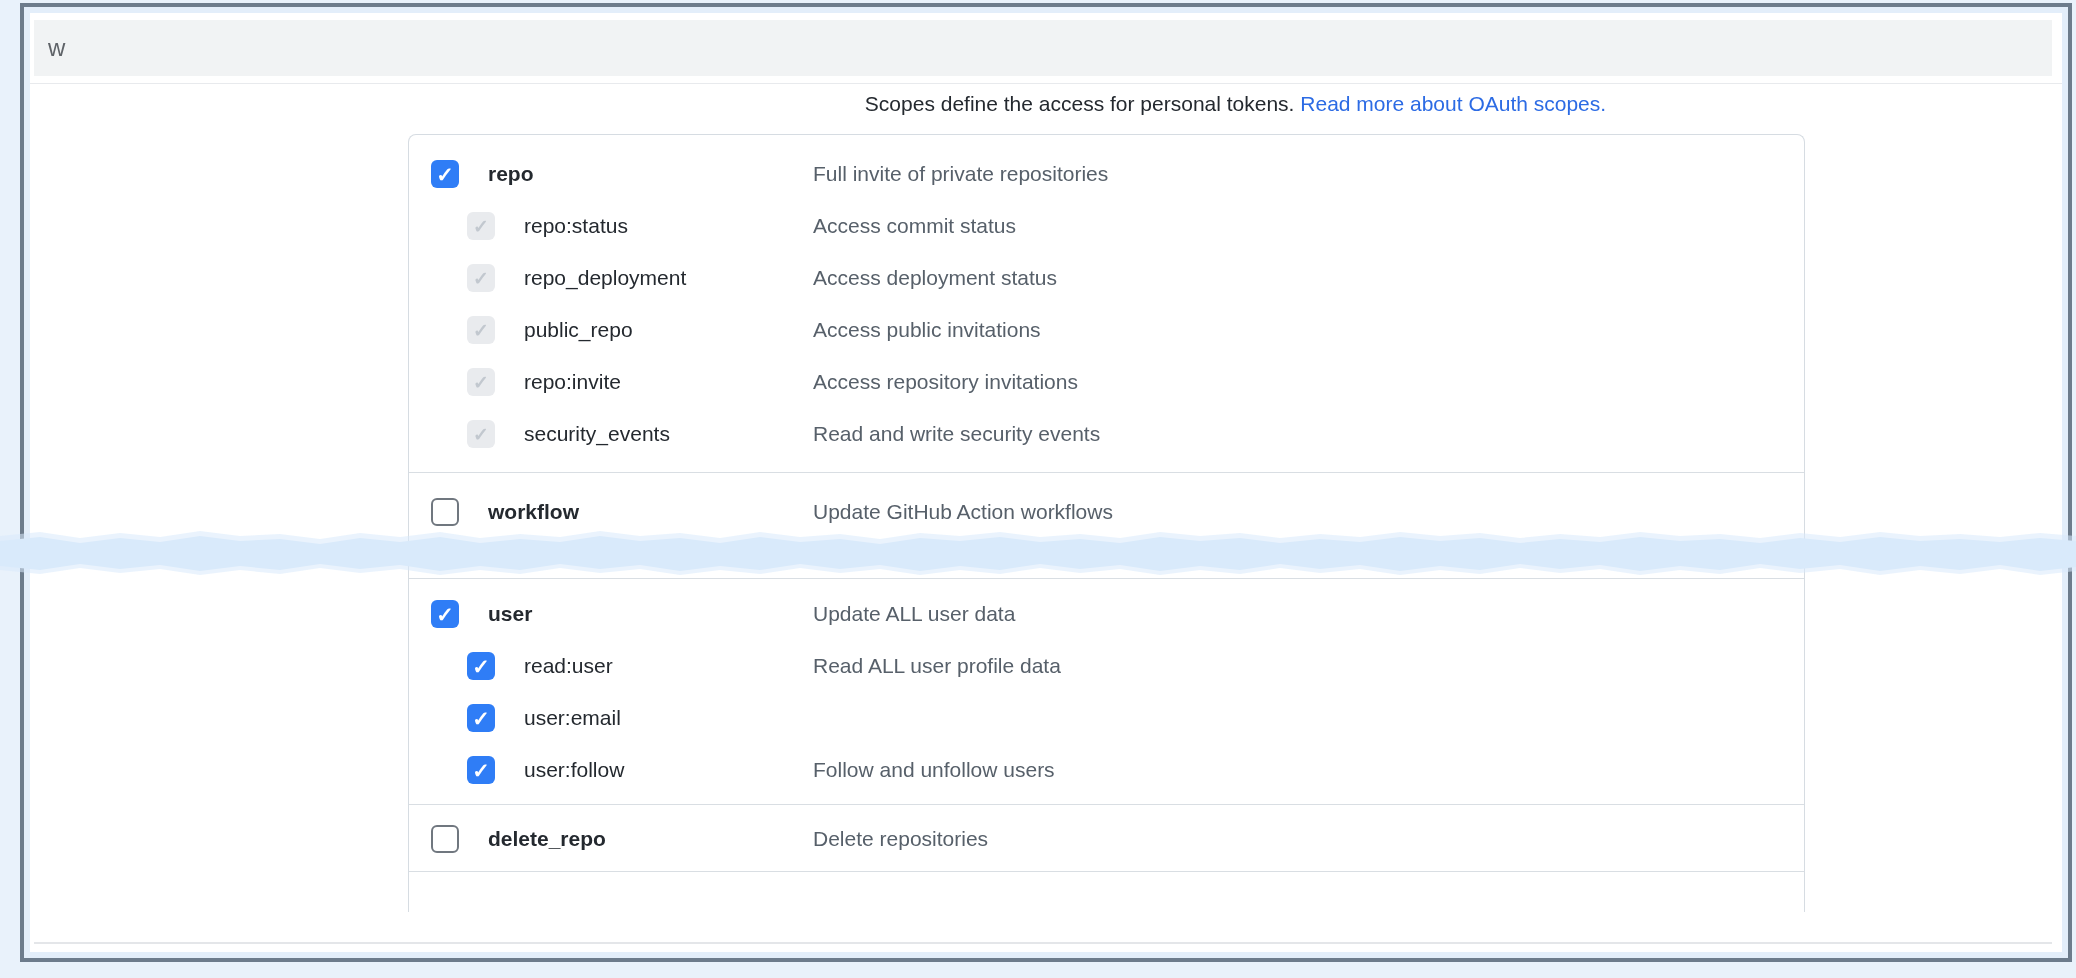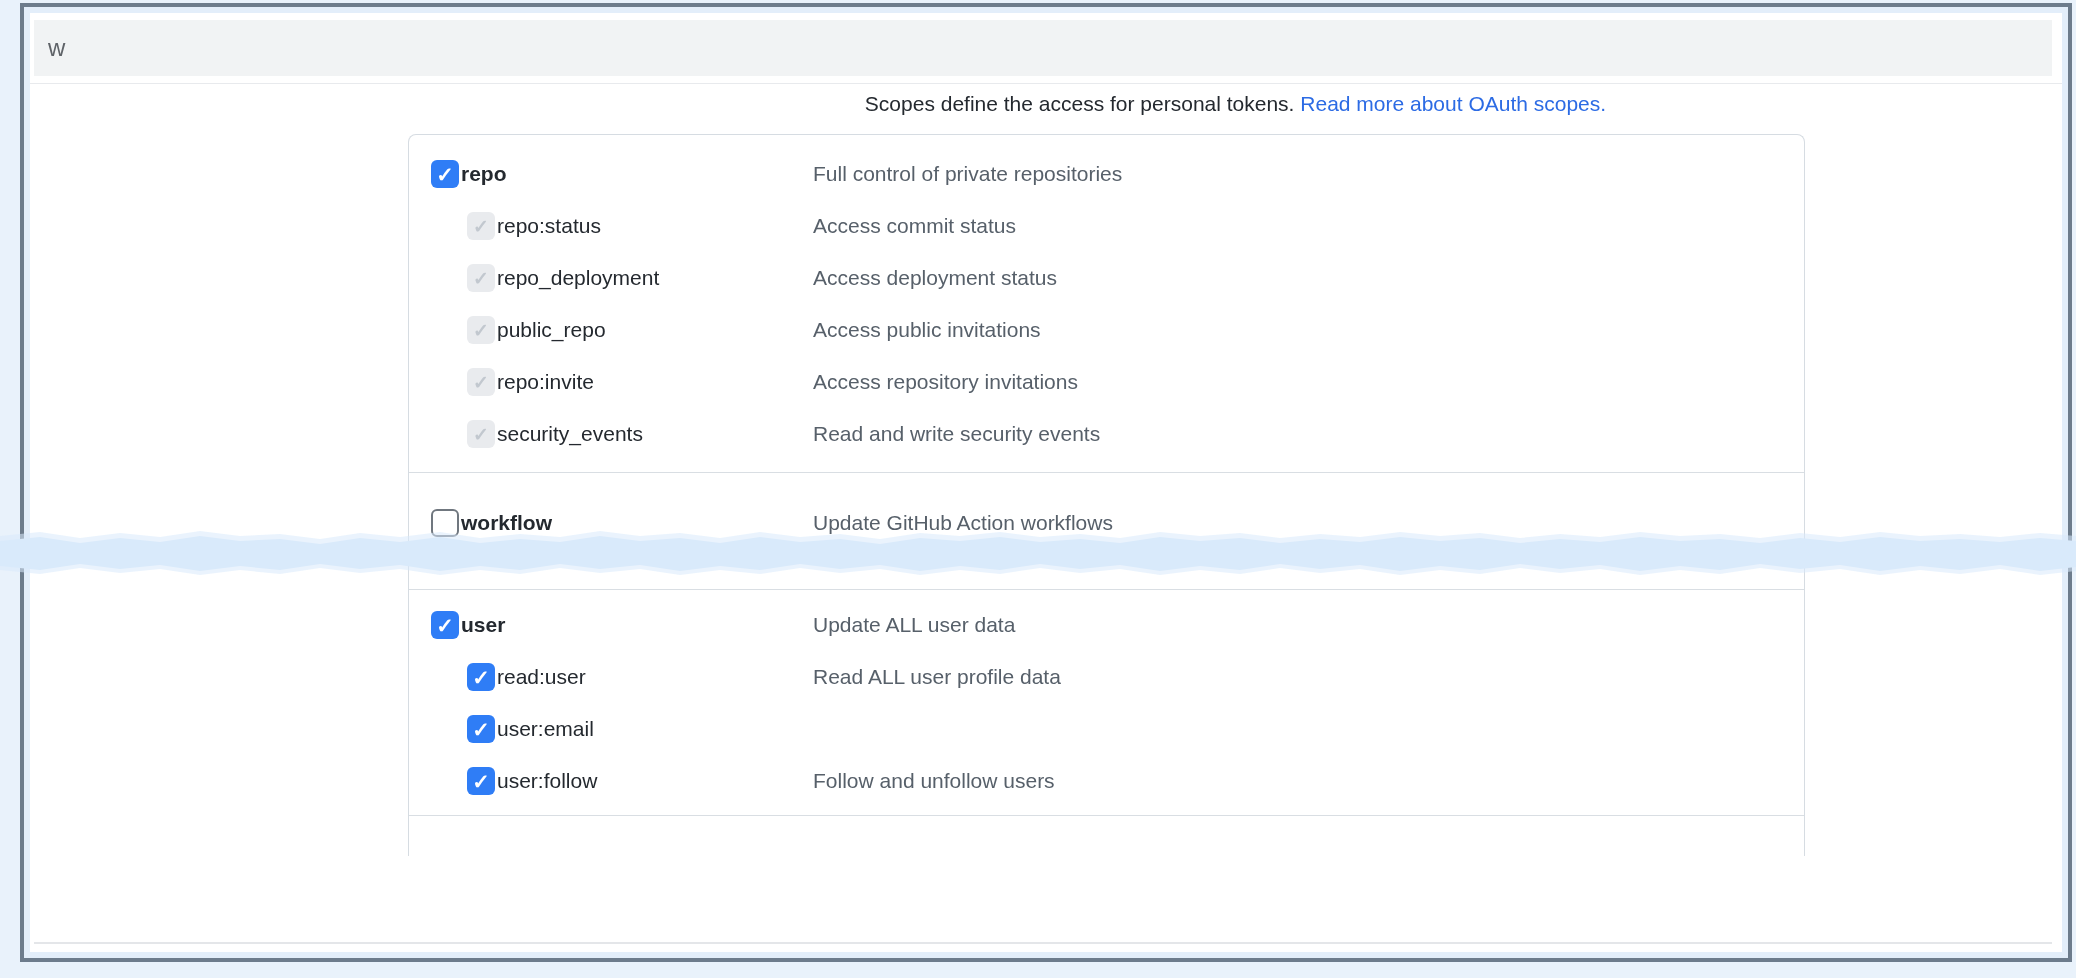--- a/index.html
+++ b/index.html
@@ -21,40 +21,40 @@
     font-size:24px; color:#5f6368;
   }
   .bar-divider { height:1px; background:#e8eaed; margin-top:7px; }
   .main { padding:6px 0 0 378px; }
   .intro { font-size:21px; line-height:28px; color:#24292f; margin:0 0 16px 1px;text-align:center; }
   .intro a { color:#2c6be4; text-decoration:none; cursor:pointer; }
   .scope-box {
     width:1397px; box-sizing:border-box; background:#fff;
     border:1px solid #d6dce2; border-bottom:0; border-radius:8px 8px 0 0;
   }
-  .group { border-top:1px solid #d9dee3; padding:24px 0 11px; }
+  .group { border-top:1px solid #d9dee3; padding:13px 0 11px; }
   .group.first { border-top:0; padding:13px 0 12px; }
   .group.pb0 { padding-bottom:0; }
   .group.no-border { border-top:0; padding-top:0; }
   .group.g-user { padding:9px 0 8px; }
   .group.g-delete { padding:8px 0 6px; }
   .spacer { height:40px; }
   .row { position:relative; display:flex; align-items:center; height:52px; padding-left:22px; }
   .row.sub { padding-left:58px; }
   .cb {
     flex:0 0 28px; width:28px; height:28px; border-radius:6px; box-sizing:border-box;
     display:flex; align-items:center; justify-content:center; cursor:pointer;
   }
   .cb .mark { font-size:21px; font-weight:bold; line-height:1; }
   .cb.checked { background:#2f7df6; }
   .cb.checked .mark { color:#ffffff; }
   .cb.checked-disabled { background:#e9ebee; cursor:default; }
   .cb.checked-disabled .mark { color:#c2c8cf; font-size:19px; }
   .cb.unchecked { background:#fff; border:2px solid #70777f; }
-  .lbl { margin-left:2px; font-size:21px; color:#24292f; font-weight:bold; white-space:nowrap; }
+  .lbl { margin-left:29px; font-size:21px; color:#24292f; font-weight:bold; white-space:nowrap; }
   .row.sub .lbl { font-weight:normal; }
   .desc { position:absolute; left:404px; font-size:21px; color:#57606a; white-space:nowrap; }
   .stub { border-top:1px solid #d9dee3; height:40px; }
   .bottom-rule { position:absolute; left:4px; right:10px; bottom:8px; height:2px; background:#e4e6e9; }
   .tear { position:absolute; left:0; top:529px; width:2076px; height:48px; z-index:10; pointer-events:none; }
   .tear svg { display:block; width:2076px; height:48px; }
 </style>
 </head>
 <body>
 
@@ -64,21 +64,21 @@
     <div class="bar-divider"></div>
     <div class="main">
       <p class="intro"><span>Scopes define the access for personal tokens. </span><a>Read more about OAuth scopes.</a></p>
       <div class="scope-box" id="scope-box">
           <div class="group first">
             <div class="row">
               <span class="cb checked">
                 <span class="mark">✓</span>
               </span>
               <span class="lbl">repo</span>
-              <span class="desc">Full control of private repositories</span>
+              <span class="desc">Full invite of private repositories</span>
             </div>
             <div class="row sub">
               <span class="cb checked-disabled">
                 <span class="mark">✓</span>
               </span>
               <span class="lbl">repo:status</span>
               <span class="desc">Access commit status</span>
             </div>
             <div class="row sub">
               <span class="cb checked-disabled">
@@ -139,20 +139,27 @@
               <span class="lbl">user:email</span>
             </div>
             <div class="row sub">
               <span class="cb checked">
                 <span class="mark">✓</span>
               </span>
               <span class="lbl">user:follow</span>
               <span class="desc">Follow and unfollow users</span>
             </div>
           </div>
+          <div class="group g-delete">
+            <div class="row">
+              <span class="cb unchecked"></span>
+              <span class="lbl">delete_repo</span>
+              <span class="desc">Delete repositories</span>
+            </div>
+          </div>
           <div class="stub"></div>
         </div>
     </div>
     <div class="bottom-rule"></div>
   </div>
 </div>
 
 <div class="tear">
   <svg viewBox="0 0 2076 48" preserveAspectRatio="none">
     <path fill="#d9eafb" opacity="0.55" d="M0,7 L40,3 80,9 120,4 160,8 200,2 240,7 280,5 320,10 360,4 400,8 440,3 480,9 520,5 560,8 600,2 640,7 680,4 720,9 760,3 800,8 840,5 880,10 920,4 960,7 1000,3 1040,8 1080,5 1120,9 1160,3 1200,7 1240,4 1280,9 1320,5 1360,8 1400,3 1440,7 1480,4 1520,9 1560,5 1600,8 1640,3 1680,7 1720,5 1760,9 1800,4 1840,8 1880,3 1920,7 1960,5 2000,8 2040,4 2076,7 L2076,42 2040,46 2000,40 1960,45 1920,41 1880,46 1840,40 1800,44 1760,39 1720,45 1680,41 1640,46 1600,40 1560,44 1520,39 1480,45 1440,41 1400,46 1360,40 1320,44 1280,39 1240,45 1200,41 1160,46 1120,40 1080,44 1040,39 1000,45 960,41 920,46 880,40 840,44 800,39 760,45 720,41 680,46 640,40 600,44 560,39 520,45 480,41 440,46 400,40 360,44 320,39 280,45 240,41 200,46 160,40 120,44 80,39 40,45 0,41 Z"></path>

